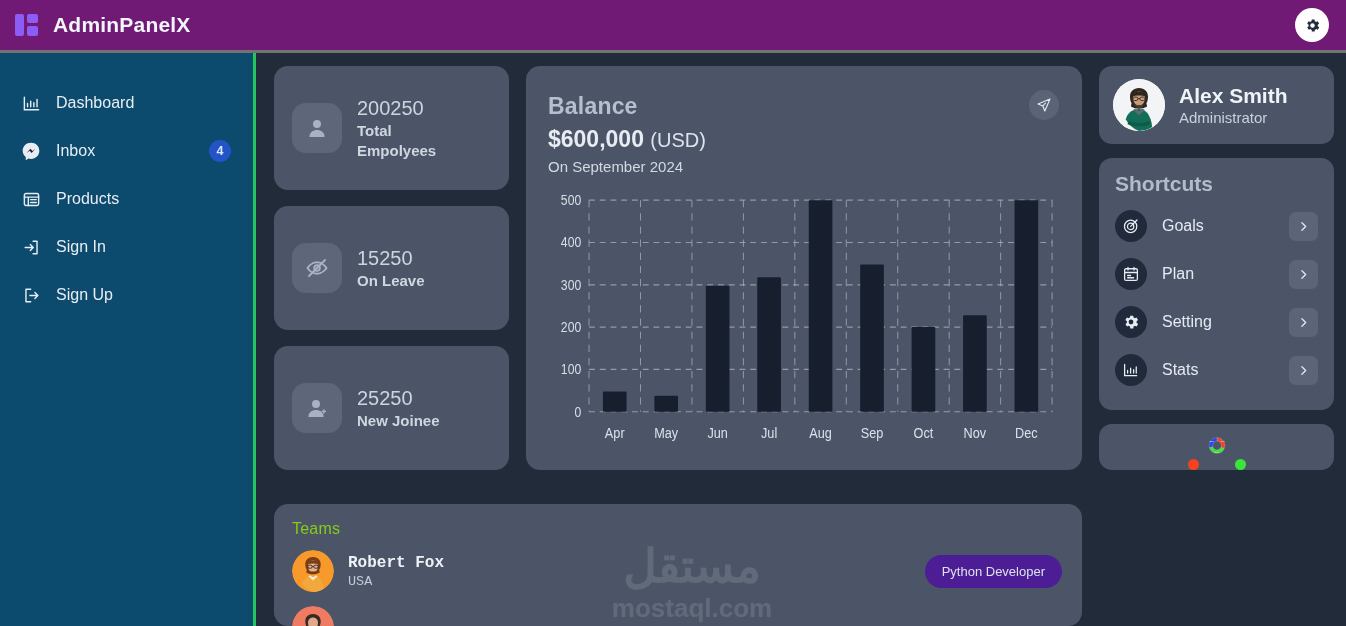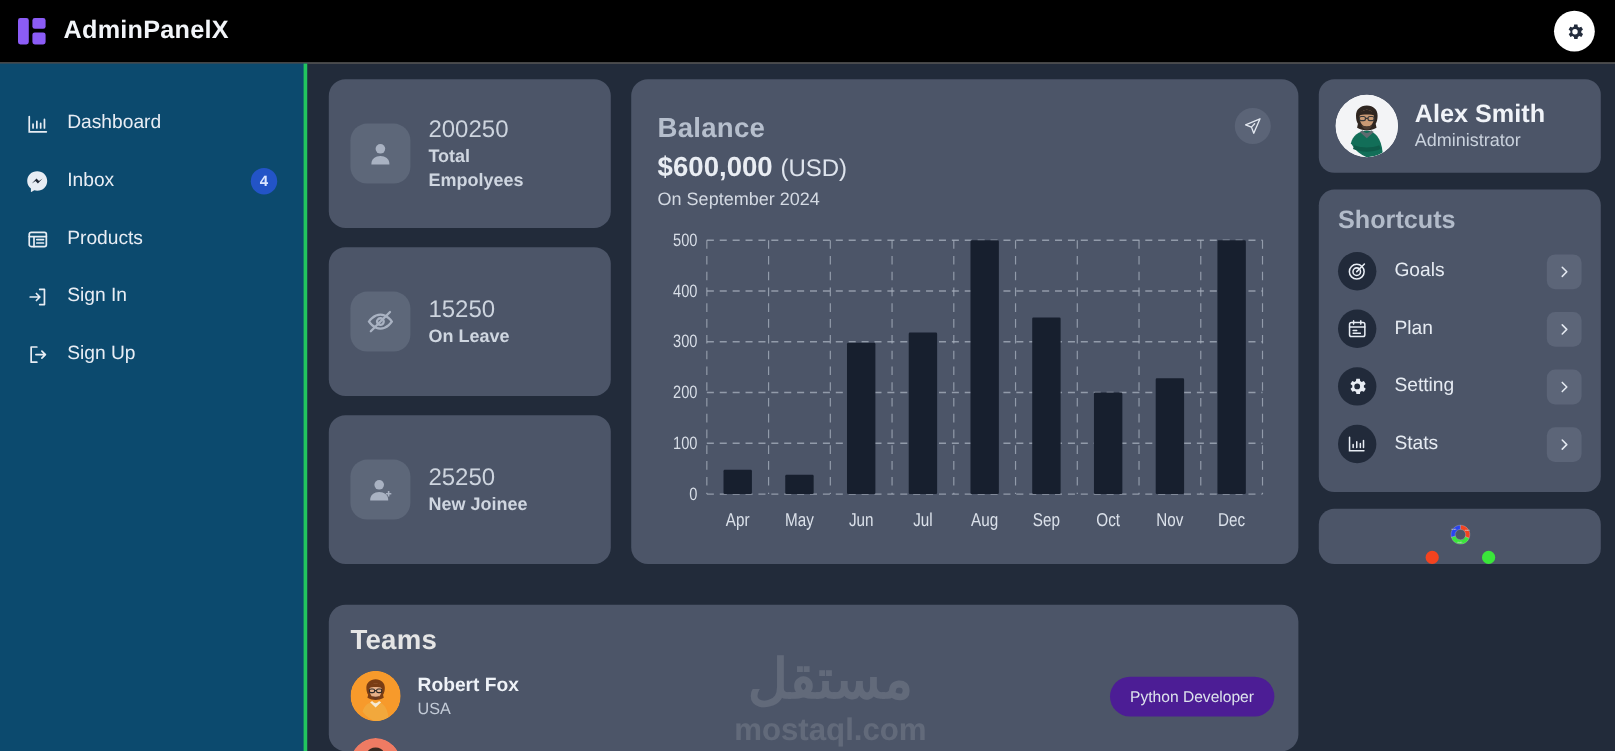--- a/index.html
+++ b/index.html
@@ -7,24 +7,24 @@
     width: 1346px; height: 626px;
     background: #222b3a;
     font-family: "Liberation Sans", sans-serif;
     overflow: hidden;
   }
   .app { position: relative; width: 1346px; height: 626px; display: flex; flex-direction: column; }
 
   
   .topbar {
     height: 53px; flex: 0 0 53px;
-    background: #000000;
+    background: #701a75;
     display: flex; align-items: center;
     padding: 0 17px 0 14px;
-    border-bottom: 1px solid #737373;
+    border-bottom: 3px solid #737373;
   }
   .brand { display: flex; align-items: center; gap: 13px; }
   .logo-mark { width: 26px; height: 26px; position: relative; }
   .logo-mark i { position: absolute; background: #8b5cf6; border-radius: 2px; display:block; }
   .logo-mark i.l { left: 1px; top: 2px; width: 9px; height: 22px; }
   .logo-mark i.rt { left: 13px; top: 2px; width: 11px; height: 9px; }
   .logo-mark i.rb { left: 13px; top: 14px; width: 11px; height: 10px; }
   .brand-name { color: #f2f5f9; font-size: 21px; font-weight: 700; letter-spacing: .2px; }
   .topbar-spacer { flex: 1; }
   .gear-btn {
@@ -101,25 +101,25 @@
     background: #5b6477; display: flex; align-items: center; justify-content: center;
     cursor: pointer; border: none;
   }
 
   
   .chart-wrap { margin-top: 18px; flex: 1; display: flex; }
   .chart-area { position: relative; width: 100%; }
   svg.chart { display: block; width: 100%; height: 100%; }
 
   
-  .panel-title { color: #e5e5e5; font-size: 23px; font-weight: 700; padding: 16px 0 0 18px; letter-spacing: .2px; }
+  .panel-title { color: #84cc16; font-size: 16px; font-weight: 400; padding: 16px 0 0 18px; letter-spacing: .2px; }
   .teams { grid-column: 1 / 3; overflow: hidden; position: relative; }
   .team-row { display: flex; align-items: center; padding: 12px 20px 0 18px; gap: 14px; }
   .team-av { width: 42px; height: 42px; border-radius: 50%; flex: 0 0 42px; overflow: hidden; }
-  .team-info { flex: 0 0 auto; min-width: 150px; }
+  .team-info { flex: 0 0 auto; min-width: 150px; font-family: Liberation Mono, monospace; }
   .team-name { color: #eef2f7; font-size: 16px; font-weight: 700; }
   .team-loc { color: #c3cbd7; font-size: 13.5px; margin-top: 2px; }
   .team-tag {
     margin-left: auto; background: #4c1d95; color: #dde3ec;
     font-size: 13px; border-radius: 19px; padding: 9px 17px; white-space: nowrap;
   }
   .events-wide { overflow: hidden; }
 
   
   .rail { display: flex; flex-direction: column; gap: 14px; }

